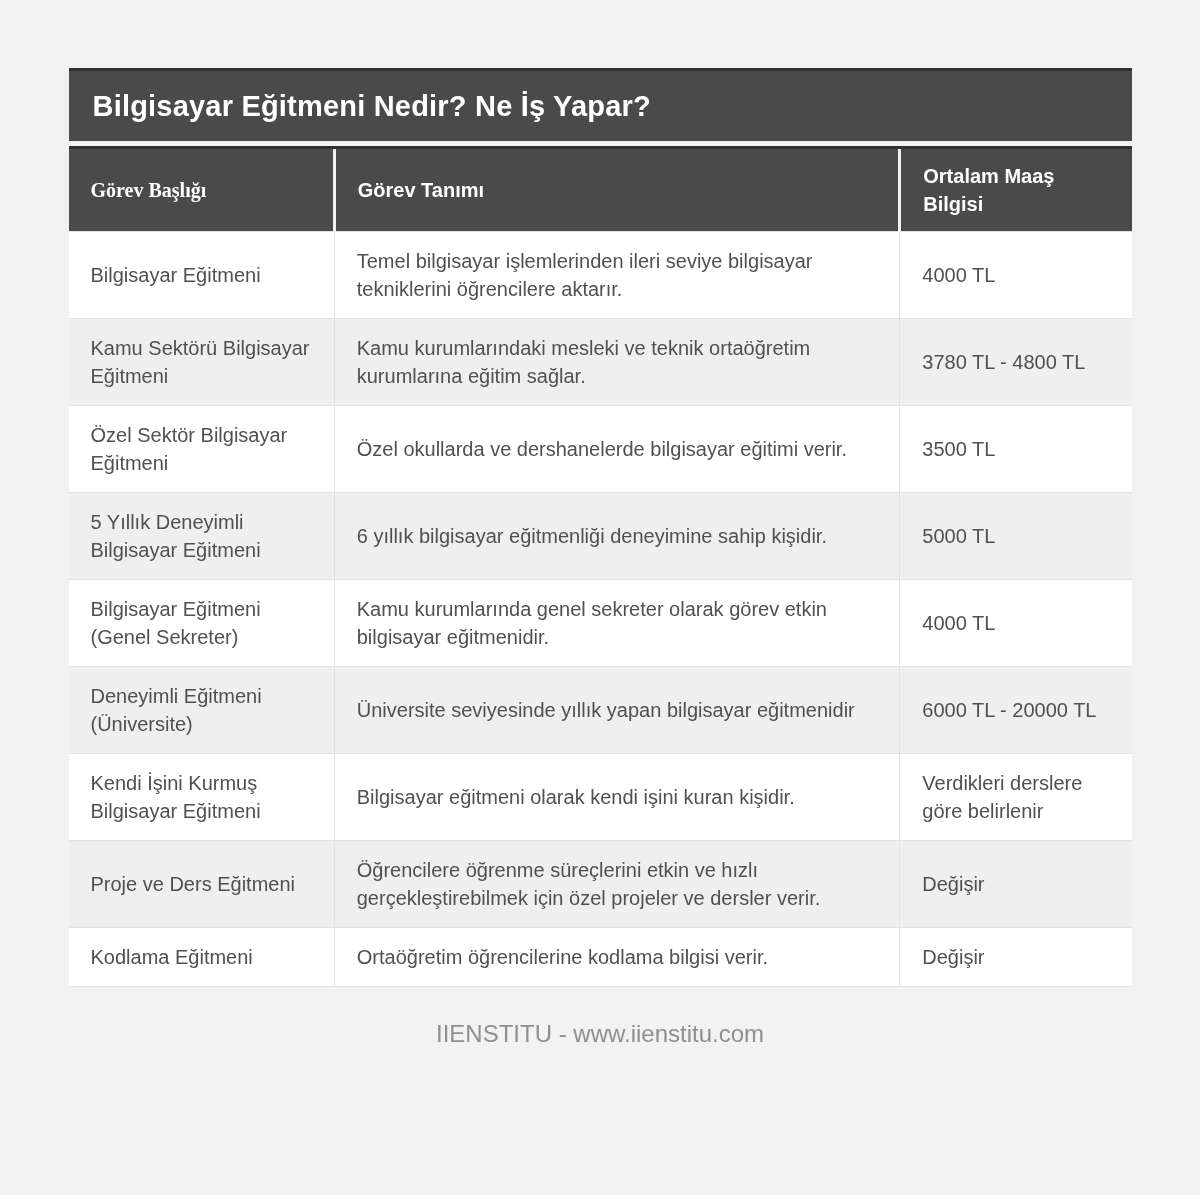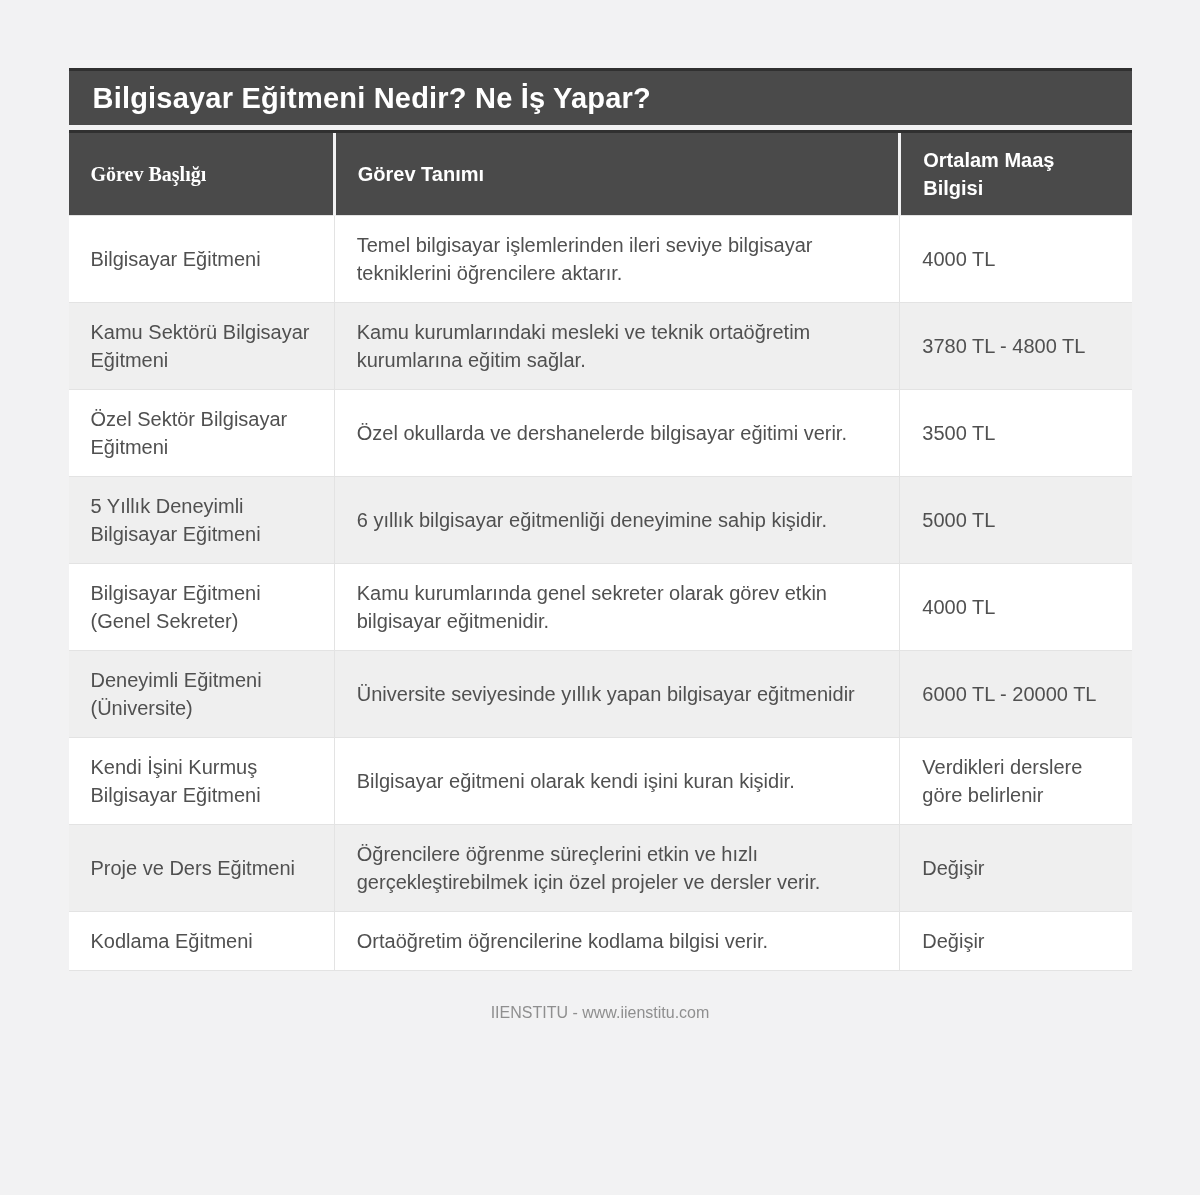--- a/index.html
+++ b/index.html
@@ -13,21 +13,21 @@
     background: #f2f2f3;
     overflow: hidden;
   }
   .card {
     width: 1063px;
     margin: 68px auto 0 auto;
   }
   .title-bar {
     background: #4a4a4a;
     border-top: 3px solid #303030;
-    height: 57px;
+    height: 73px;
     display: flex;
     align-items: center;
     padding: 0 24px;
     color: #ffffff;
     font-size: 29px;
     font-weight: bold;
     letter-spacing: 0.2px;
   }
   table.jobs {
     width: 100%;
@@ -60,21 +60,21 @@
     padding: 15px 22px;
     border: 1px solid #e3e3e3;
     background: #ffffff;
   }
   tbody td:first-child { border-left: none; }
   tbody td:last-child { border-right: none; }
   tbody tr:nth-child(even) td { background: #efefef; }
   .footer {
     margin-top: 33px;
     text-align: center;
-    font-size: 16px;
+    font-size: 24px;
     color: #8f8f8f;
   }
 </style>
 </head>
 <body>
 
 <div class="card">
   <div class="title-bar">Bilgisayar Eğitmeni Nedir? Ne İş Yapar?</div>
 
   <table class="jobs">

